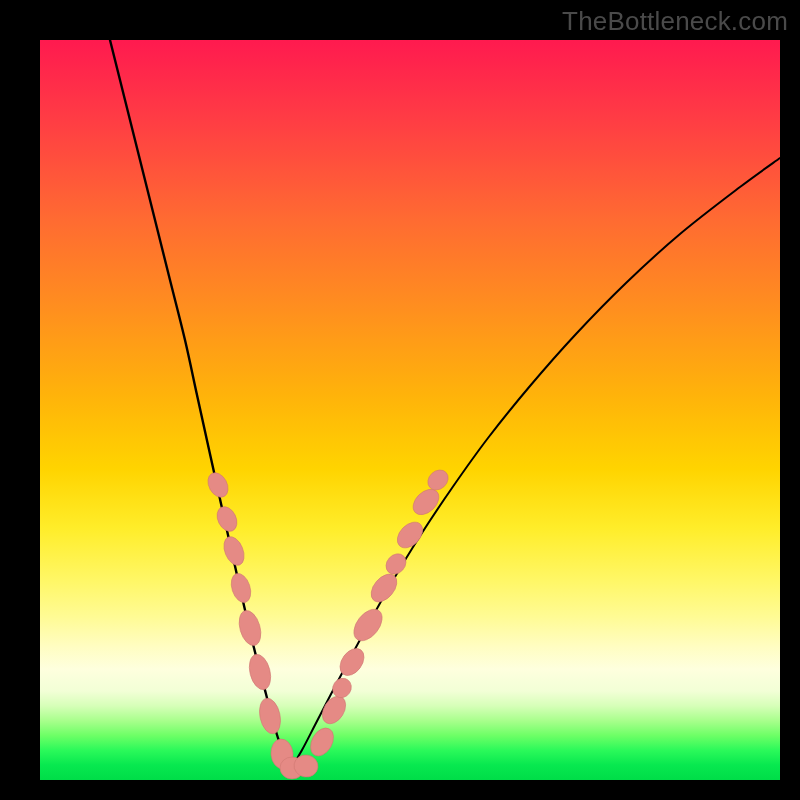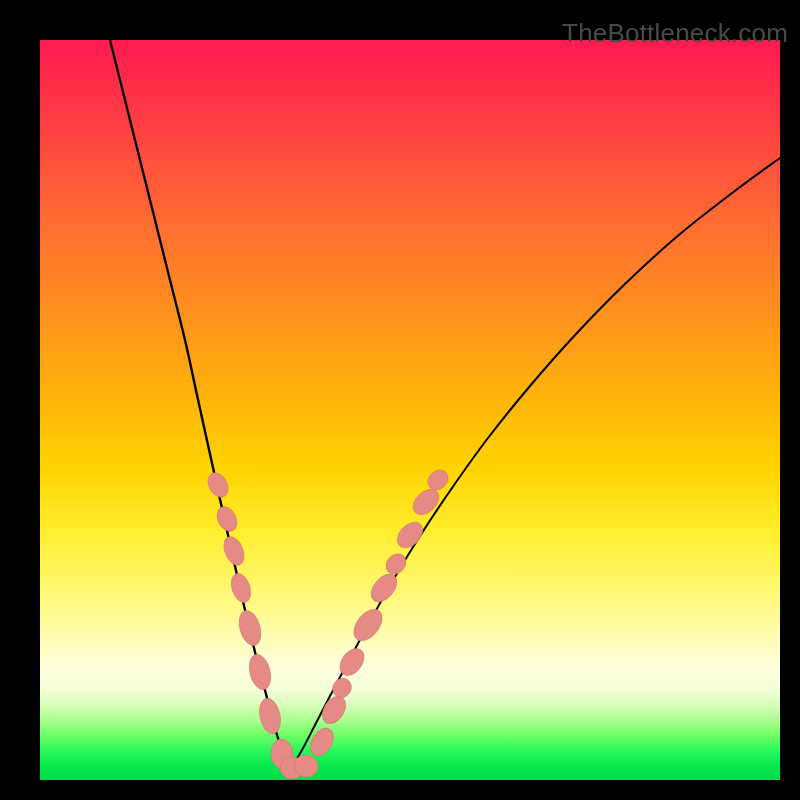--- a/index.html
+++ b/index.html
@@ -12,21 +12,21 @@
     font-family: Arial, Helvetica, sans-serif;
   }
   .frame {
     position: relative;
     width: 800px;
     height: 800px;
     background: #000;
   }
   .watermark {
     position: absolute;
-    top: 18px;
+    top: 6px;
     right: 12px;
     color: #4a4a4a;
     font-size: 26px;
     font-weight: 400;
     letter-spacing: 0.2px;
     z-index: 10;
   }
   .plot-area {
     position: absolute;
     left: 40px;

